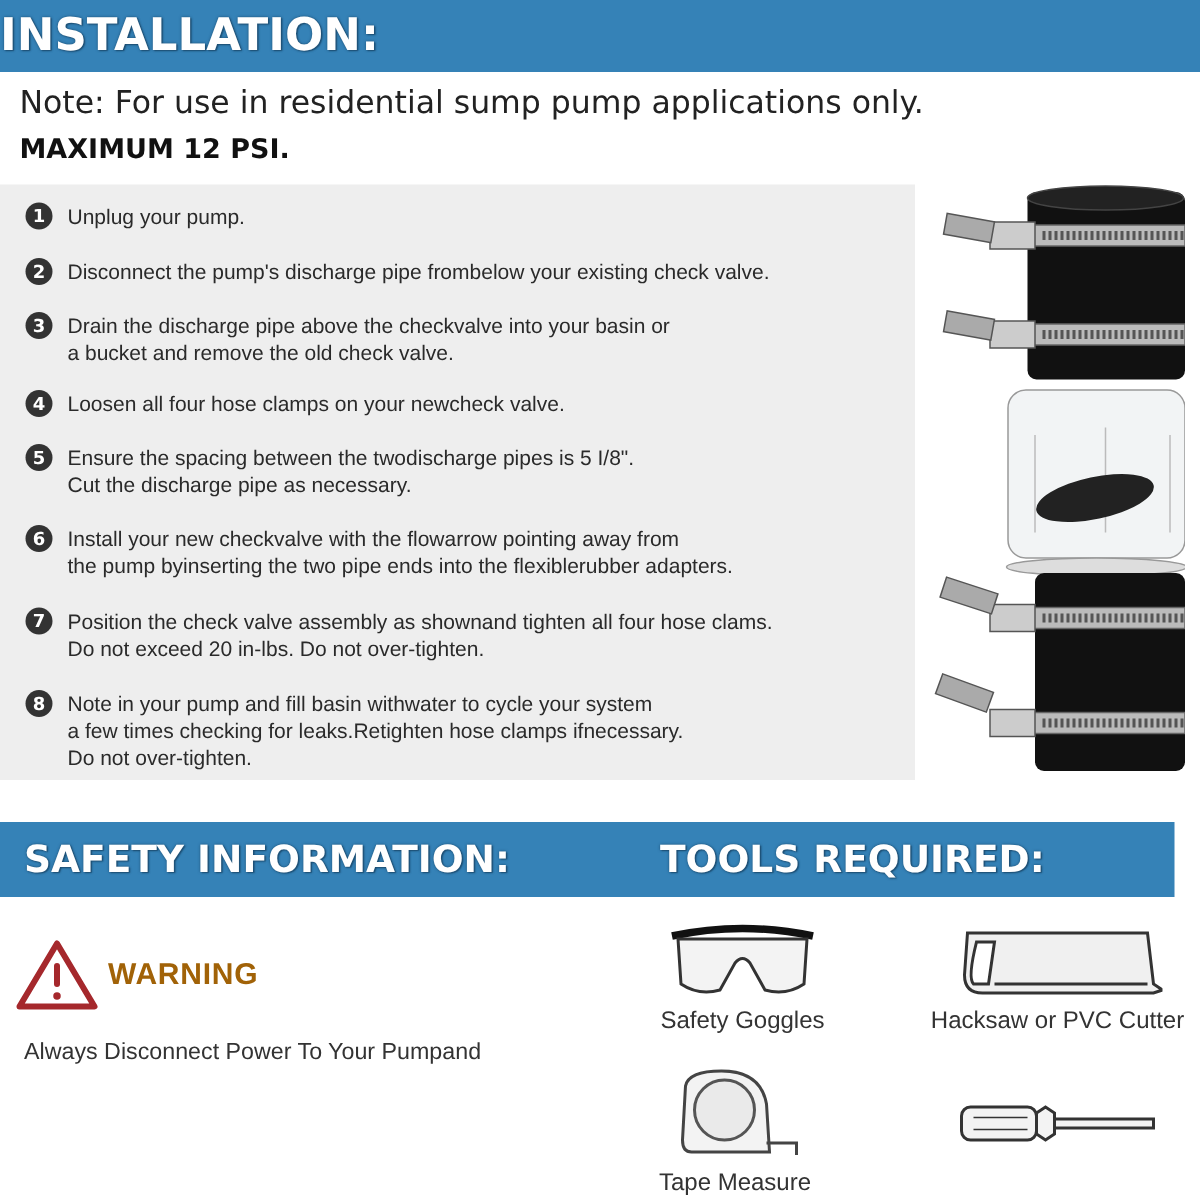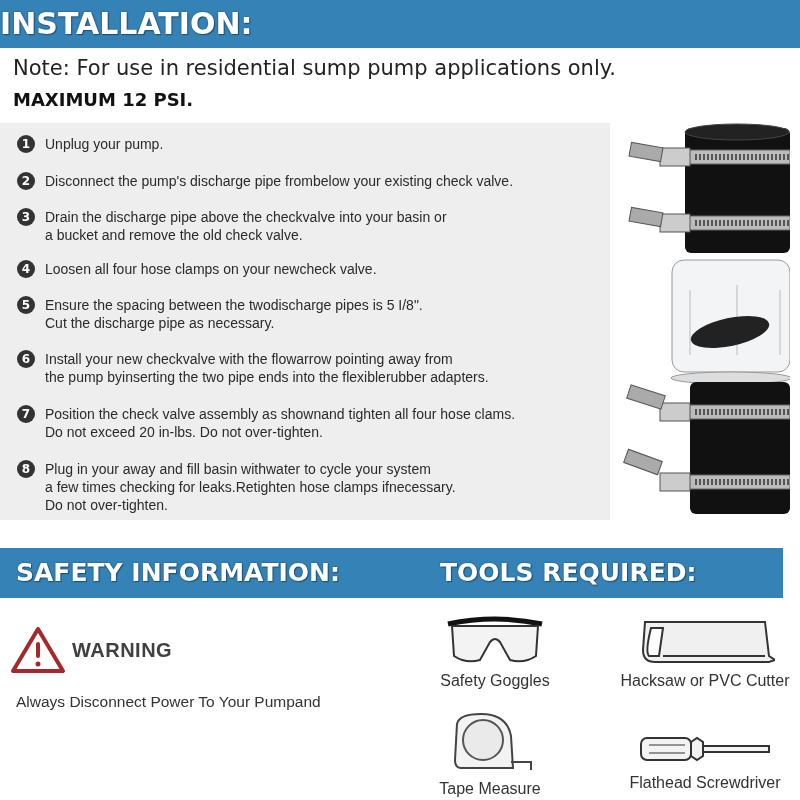--- a/index.html
+++ b/index.html
@@ -15,21 +15,21 @@
   .step { position:absolute; left:17px; font-size:14px; line-height:18px; color:#2a2a2a;
           font-family:"Liberation Sans", sans-serif; }
   .step .num { position:absolute; left:0; top:0; width:18px; height:18px; border-radius:50%;
                background:#333; color:#fff; font-size:12px; font-weight:bold; text-align:center; line-height:18px;
                font-family:"DejaVu Sans", sans-serif; }
   .step .txt { margin-left:28px; white-space:pre; display:block; }
   .product { position:absolute; left:620px; top:120px; width:170px; height:400px; }
   .bar-safety { left:0; top:548px; width:423px; height:50px; font-size:25px; line-height:50px; padding-left:16px; box-sizing:border-box; }
   .bar-tools { left:420px; top:548px; width:363px; height:50px; font-size:25px; line-height:50px; padding-left:20px; box-sizing:border-box; }
   .warn-icon { position:absolute; left:10px; top:625px; width:56px; height:50px; }
-  .warn-label { position:absolute; left:72px; top:639px; font-size:20px; font-weight:bold; color:#404040;
+  .warn-label { position:absolute; left:72px; top:639px; font-size:20px; font-weight:bold; color:#a16207;
                 font-family:"Liberation Sans", sans-serif; letter-spacing:0.5px; }
   .warn-text { position:absolute; left:16px; top:690px; font-size:15.5px; line-height:24px; color:#333;
                font-family:"Liberation Sans", sans-serif; }
   .tool { position:absolute; text-align:center; }
   .tool svg { display:block; margin:0 auto; }
   .tool .lbl { display:block; font-size:16px; color:#333; font-family:"Liberation Sans", sans-serif; margin-top:4px; white-space:nowrap; }
 </style>
 </head>
 <body>
 
@@ -66,21 +66,21 @@
   <span class="txt">Install your new checkvalve with the flowarrow pointing away from
 the pump byinserting the two pipe ends into the flexiblerubber adapters.</span>
 </div>
 <div class="step" style="top:405px">
   <span class="num">7</span>
   <span class="txt">Position the check valve assembly as shownand tighten all four hose clams.
 Do not exceed 20 in-lbs. Do not over-tighten.</span>
 </div>
 <div class="step" style="top:460px">
   <span class="num">8</span>
-  <span class="txt">Plug in your away and fill basin withwater to cycle your system
+  <span class="txt">Note in your pump and fill basin withwater to cycle your system
 a few times checking for leaks.Retighten hose clamps ifnecessary.
 Do not over-tighten.</span>
 </div>
 
 <svg class="product" viewBox="0 0 170 400">
 
   <rect x="65" y="8" width="105" height="125" rx="6" fill="#111"></rect>
   <ellipse cx="117" cy="12" rx="52" ry="8" fill="#222" stroke="#444"></ellipse>
 
   <rect x="60" y="30" width="110" height="14" fill="#bbb" stroke="#666"></rect>
@@ -150,14 +150,13 @@
 </div>
 
 <div class="tool" style="left:615px; top:730px; width:180px;">
   <svg width="140" height="40" viewBox="0 0 140 40">
     <rect x="6" y="8" width="50" height="22" rx="6" fill="#f3f3f3" stroke="#333" stroke-width="2"></rect>
     <line x1="14" y1="15" x2="50" y2="15" stroke="#333"></line>
     <line x1="14" y1="23" x2="50" y2="23" stroke="#333"></line>
     <path d="M56 12 L62 8 L68 12 L68 26 L62 30 L56 26 Z" fill="#f3f3f3" stroke="#333" stroke-width="2"></path>
     <rect x="68" y="16" width="66" height="6" fill="#f3f3f3" stroke="#333" stroke-width="2"></rect>
   </svg>
-  <span class="lbl">Flathead Screwdriver</span>
 </div>
 
 </body></html>

